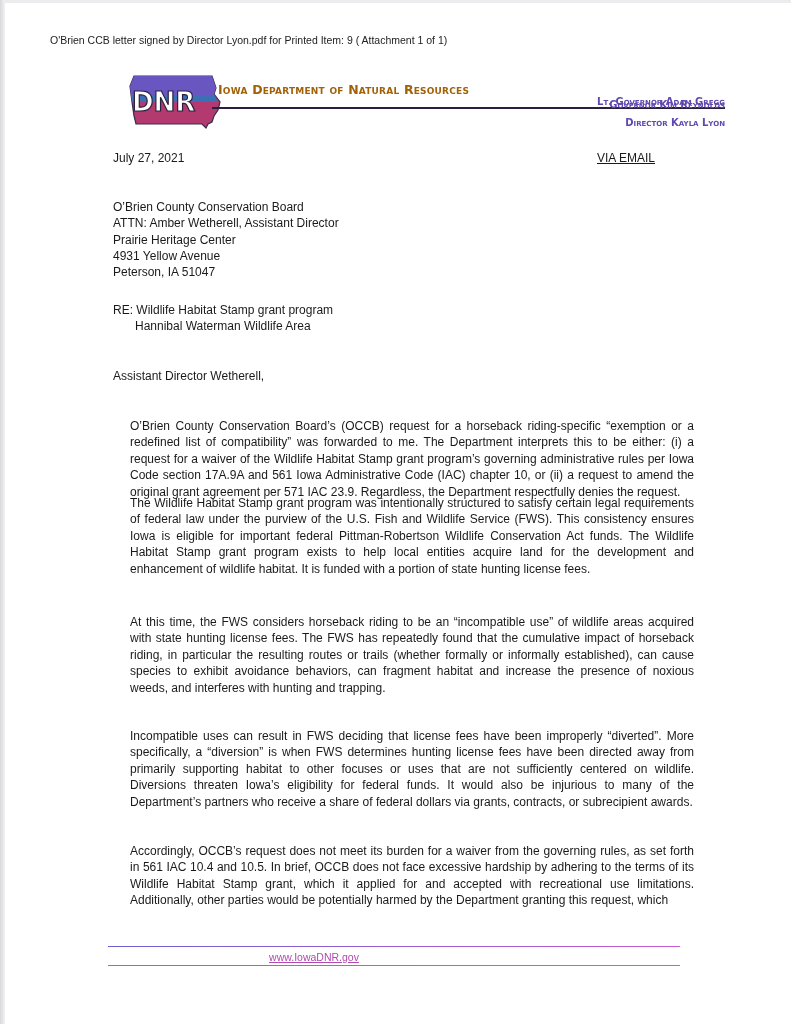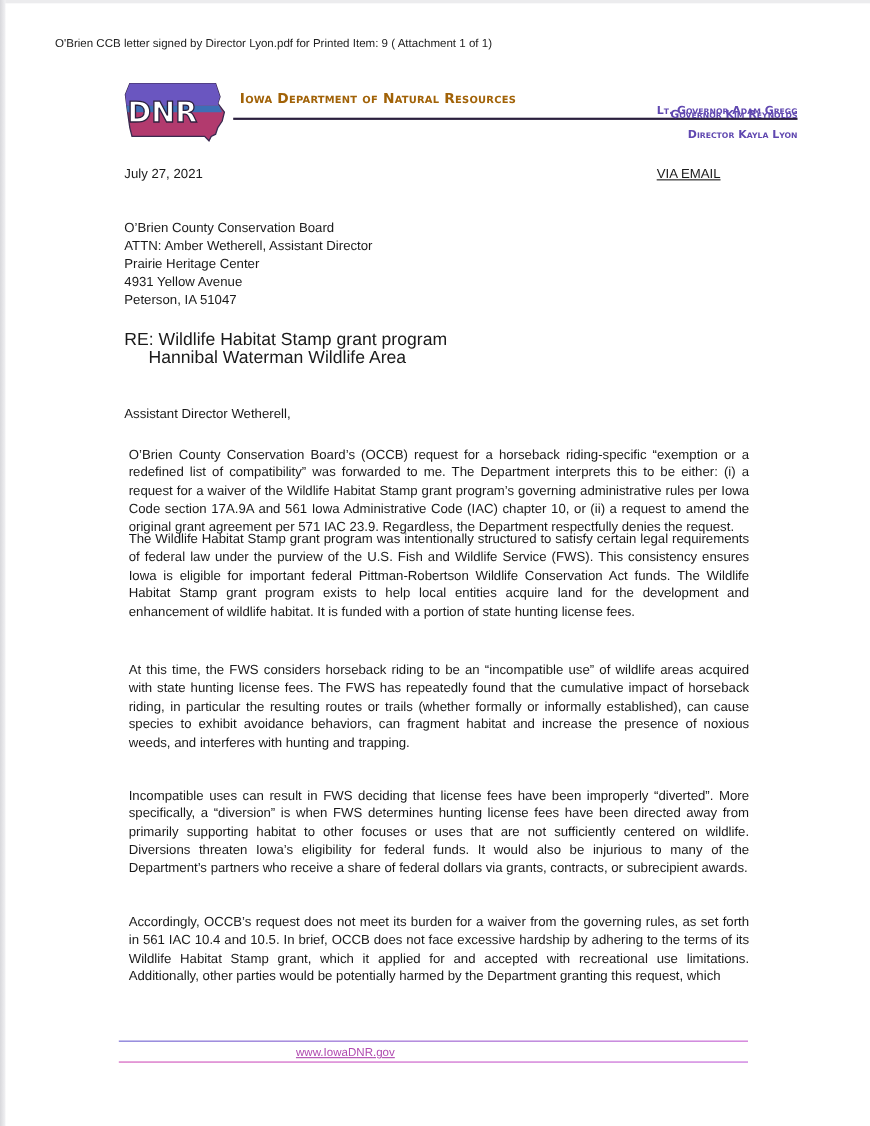--- a/index.html
+++ b/index.html
@@ -10,46 +10,46 @@
     .left-edge {
       position: absolute; left: 0; top: 0; width: 5px; height: 1024px;
       background: linear-gradient(to right, #d8d8dc, #f2f2f4);
     }
     .top-edge { position: absolute; left: 0; top: 0; width: 791px; height: 3px; background: #ececee; }
     .print-header {
       position: absolute; left: 50px; top: 34px; font-size: 10.5px; color: #222;
       font-family: "Liberation Sans", sans-serif; letter-spacing: 0;
     }
     .logo {
-      position: absolute; left: 112px; top: 72px; width: 95px; height: 58px; text-align: right;
+      position: absolute; left: 128px; top: 72px; width: 95px; height: 58px; text-align: right;
     }
     .agency {
       position: absolute; left: 218px; top: 82px; font-size: 12.5px; font-weight: bold;
       color: #a16207; font-variant: small-caps; letter-spacing: 0.2px;
       font-family: "DejaVu Sans", sans-serif;
     }
     .head-rule {
       position: absolute; left: 212px; top: 107px; width: 513px; height: 2px; background: #2a1f3d;
     }
     .gov {
       position: absolute; right: 66px; font-size: 10px; font-weight: bold; color: #6048b0;
       font-variant: small-caps; text-align: right; font-family: "DejaVu Sans", sans-serif;
     }
     .gov1 { top: 99px; margin-left: 32px; }
     .gov2 { top: 96px; }
     .gov3 { top: 117px; }
     .date { position: absolute; left: 113px; top: 151px; font-size: 12px; }
     .via { position: absolute; left: 597px; top: 151px; font-size: 12px; text-decoration: underline; }
     .address { position: absolute; left: 113px; top: 199px; font-size: 12px; line-height: 16.3px; }
-    .re { position: absolute; left: 113px; top: 302px; font-size: 16px; line-height: 16.3px; }
+    .re { position: absolute; left: 113px; top: 302px; font-size: 12px; line-height: 16.3px; }
     .re .indent { padding-left: 22px; }
     .salutation { position: absolute; left: 113px; top: 369px; font-size: 12px; }
     .para {
       position: absolute; left: 113px; width: 564px; font-size: 12px; line-height: 16.4px;
-      text-align: justify; margin: 4px;
+      text-align: justify; margin: 17px;
     }
     .p1 { top: 401px; }
     .p2 { top: 478px; }
     .p3 { top: 597px; }
     .p4 { top: 711px; }
     .p5 { top: 826px; }
     .footer-rule1 {
       position: absolute; left: 108px; top: 946px; width: 572px; height: 1px;
       background: linear-gradient(to right, #6a5fd0, #c65bd0);
     }

